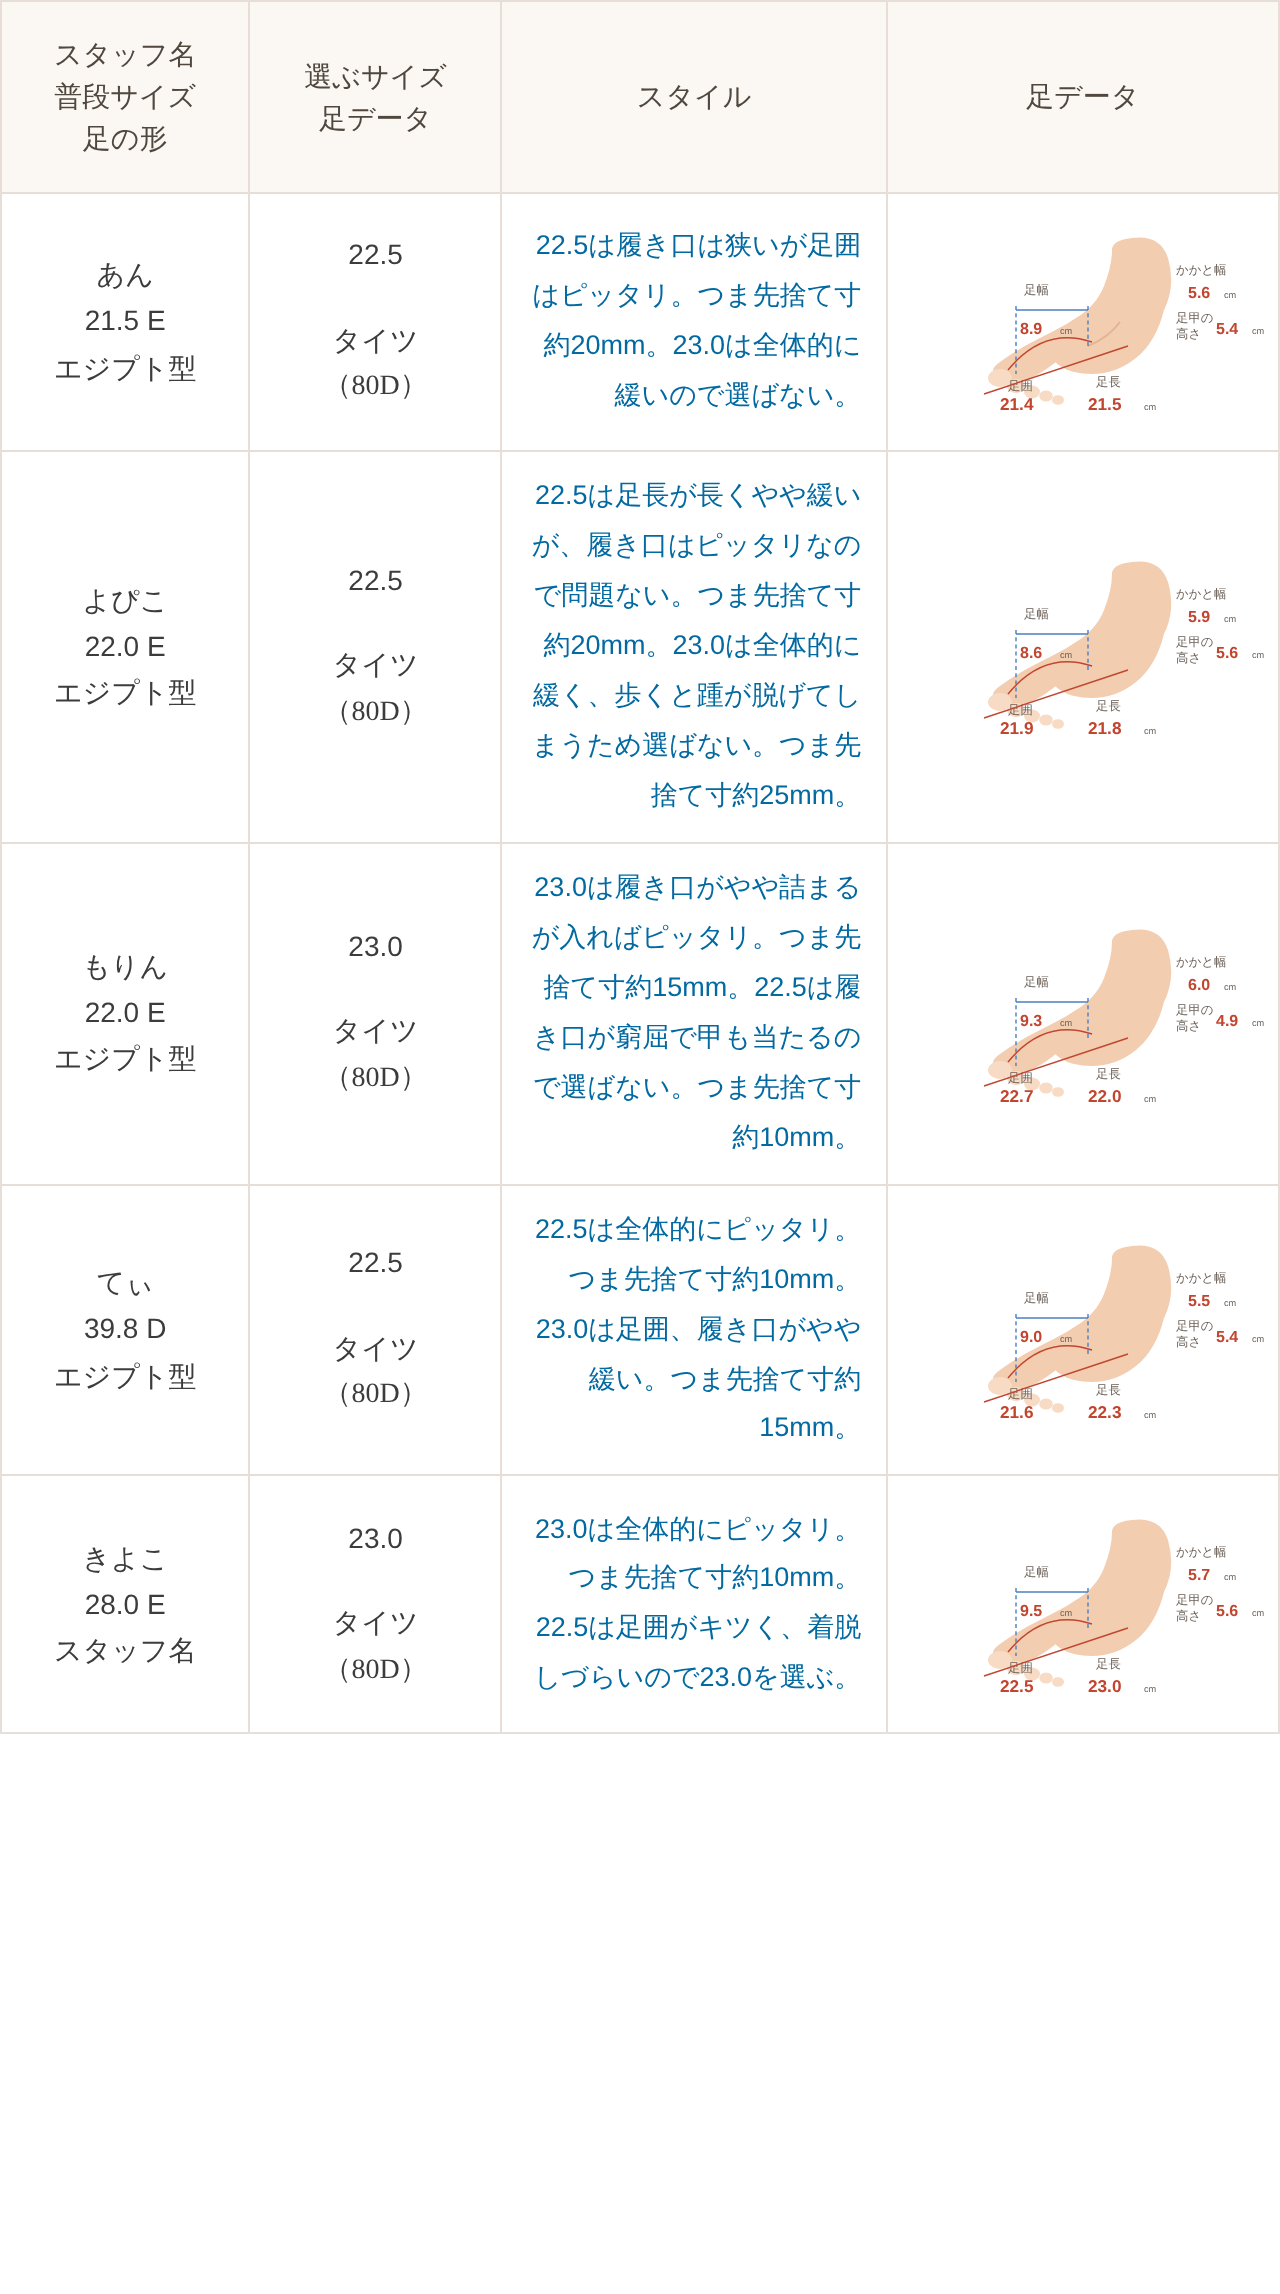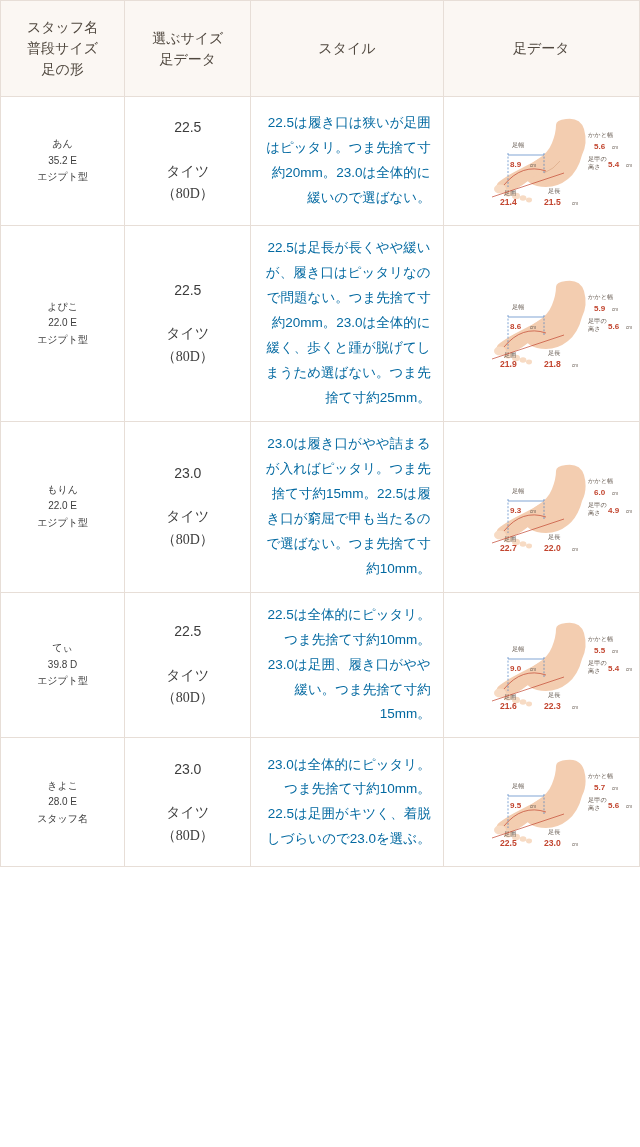--- a/index.html
+++ b/index.html
@@ -32,21 +32,21 @@
     height: 95px;
     text-align: center;
   }
   .col-name   { width: 124px; }
   .col-size   { width: 126px; }
   .col-comment{ width: 192px; }
   .col-data   { width: 196px; }
 
   td.cell-name {
     text-align: center;
-    font-size: 10px;
+    font-size: 14px;
     line-height: 1.65;
     color: #3c3c3c;
   }
   td.cell-size {
     text-align: center;
     font-size: 14px;
     line-height: 1.6;
     color: #3c3c3c;
   }
   td.cell-size .size-num {
@@ -107,21 +107,21 @@
       <th>
         <div>足データ</div>
       </th>
     </tr>
   </thead>
   <tbody>
 
     <tr>
       <td class="cell-name">
         <div>あん</div>
-        <div>35.2 E</div>
+        <div>21.5 E</div>
         <div>エジプト型</div>
       </td>
       <td class="cell-size">
         <span class="size-num">22.5</span>
         <span class="style-line">タイツ</span>
         <span class="style-line">（80D）</span>
       </td>
       <td class="cell-comment">22.5は履き口は狭いが足囲はピッタリ。つま先捨て寸約20mm。23.0は全体的に緩いので選ばない。</td>
       <td class="cell-data">
         <svg class="foot-fig" width="186" height="120" viewBox="0 0 186 120">

